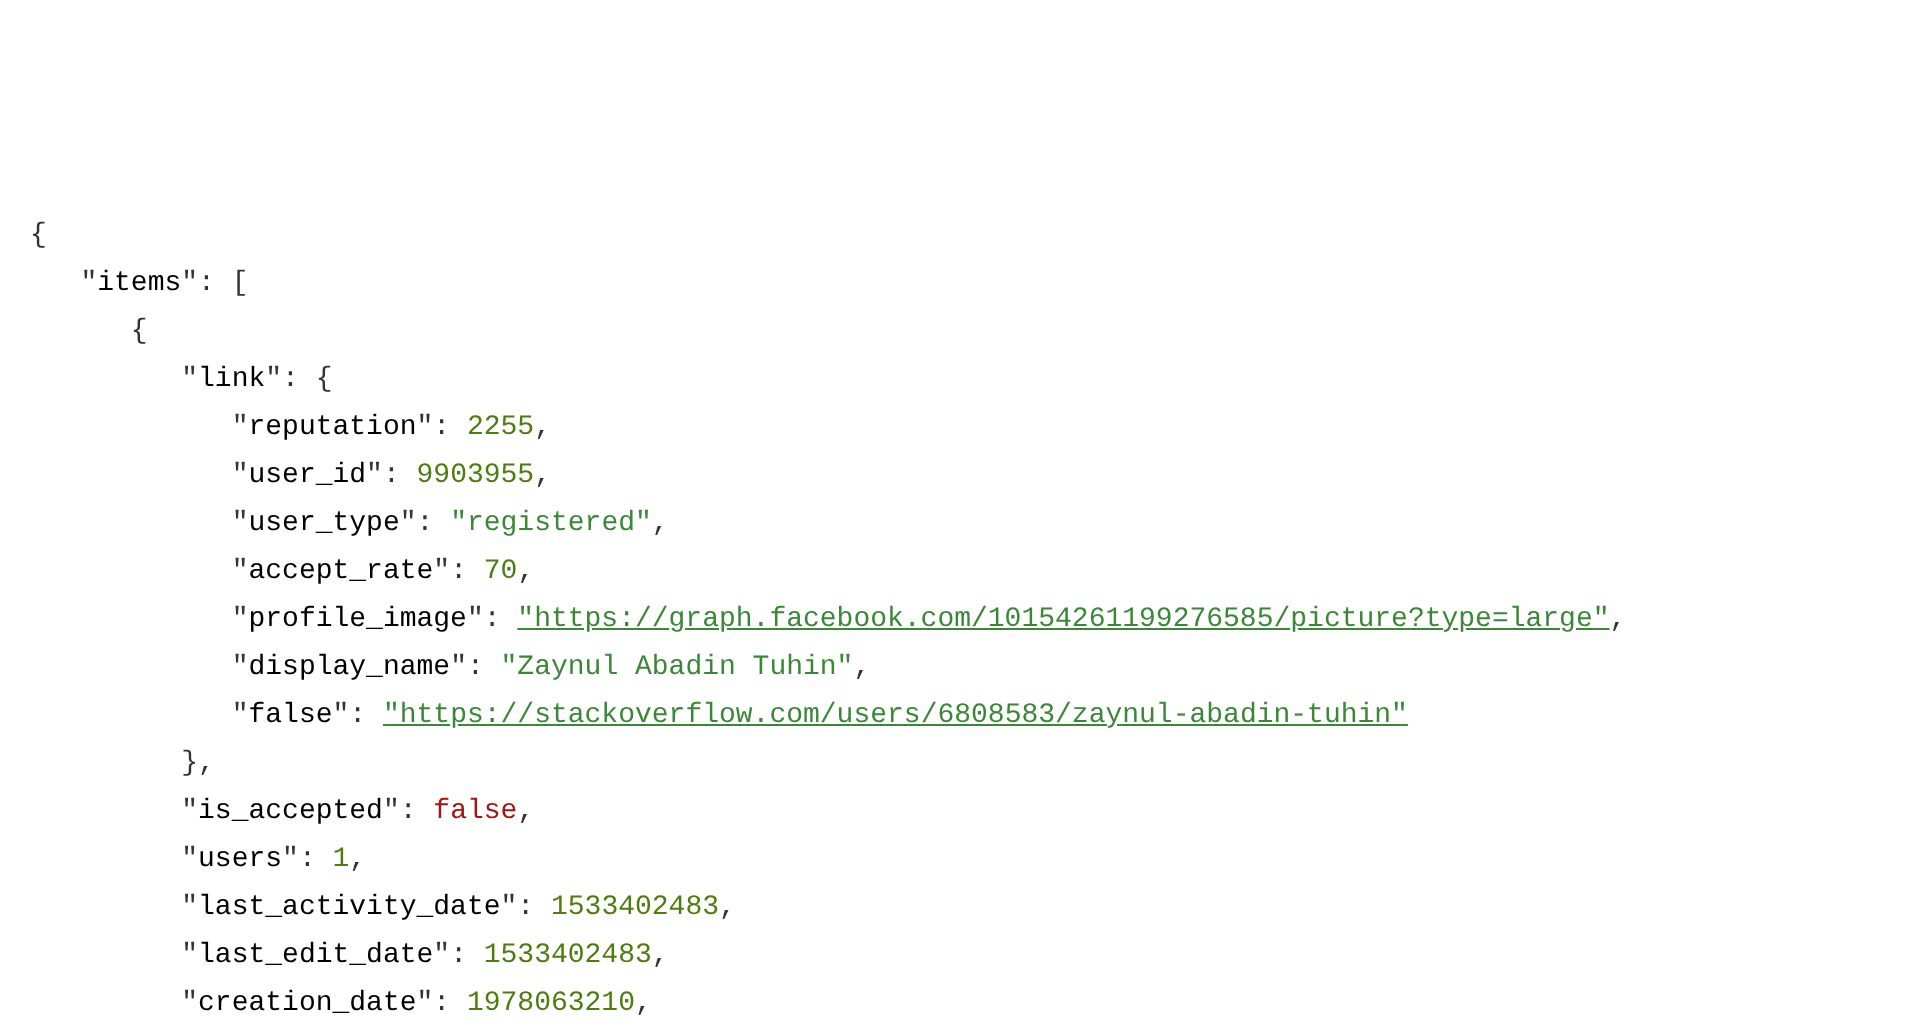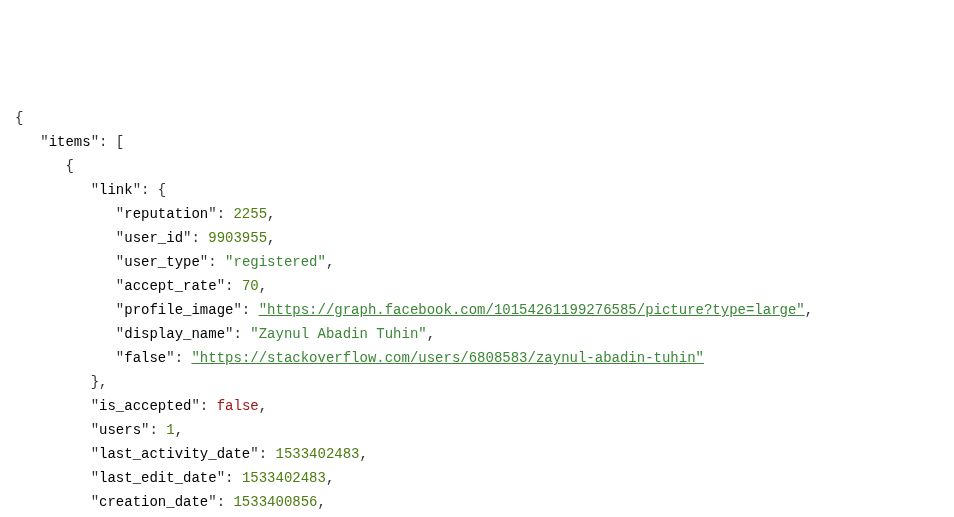--- a/index.html
+++ b/index.html
@@ -37,20 +37,20 @@
             <span class="punct">"</span><span class="key">user_type</span><span class="punct">"</span><span class="punct">: </span><span class="string">"registered"</span><span class="punct">,</span>
             <span class="punct">"</span><span class="key">accept_rate</span><span class="punct">"</span><span class="punct">: </span><span class="number">70</span><span class="punct">,</span>
             <span class="punct">"</span><span class="key">profile_image</span><span class="punct">"</span><span class="punct">: </span><span class="url">"https://graph.facebook.com/10154261199276585/picture?type=large"</span><span class="punct">,</span>
             <span class="punct">"</span><span class="key">display_name</span><span class="punct">"</span><span class="punct">: </span><span class="string">"Zaynul Abadin Tuhin"</span><span class="punct">,</span>
             <span class="punct">"</span><span class="key">false</span><span class="punct">"</span><span class="punct">: </span><span class="url">"https://stackoverflow.com/users/6808583/zaynul-abadin-tuhin"</span>
          <span class="punct">},</span>
          <span class="punct">"</span><span class="key">is_accepted</span><span class="punct">"</span><span class="punct">: </span><span class="boolean">false</span><span class="punct">,</span>
          <span class="punct">"</span><span class="key">users</span><span class="punct">"</span><span class="punct">: </span><span class="number">1</span><span class="punct">,</span>
          <span class="punct">"</span><span class="key">last_activity_date</span><span class="punct">"</span><span class="punct">: </span><span class="number">1533402483</span><span class="punct">,</span>
          <span class="punct">"</span><span class="key">last_edit_date</span><span class="punct">"</span><span class="punct">: </span><span class="number">1533402483</span><span class="punct">,</span>
-         <span class="punct">"</span><span class="key">creation_date</span><span class="punct">"</span><span class="punct">: </span><span class="number">1533400856</span><span class="punct">,</span>
+         <span class="punct">"</span><span class="key">creation_date</span><span class="punct">"</span><span class="punct">: </span><span class="number">1978063210</span><span class="punct">,</span>
          
          
       
       </div>
 
 
 
 
 </body></html>

